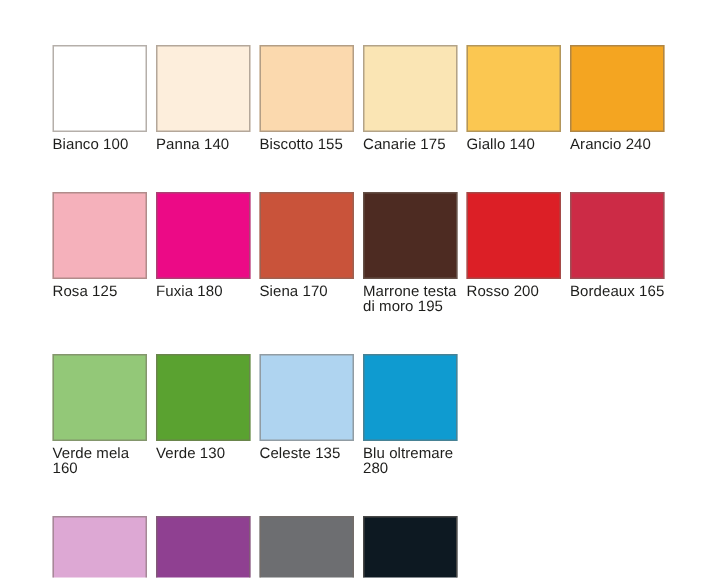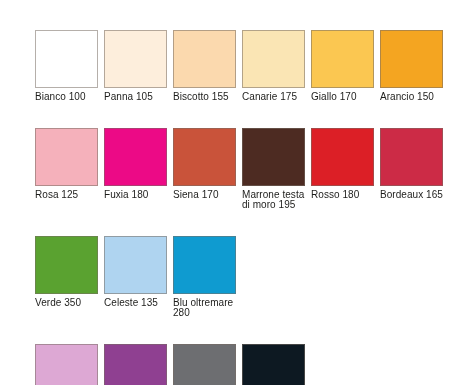--- a/index.html
+++ b/index.html
@@ -55,37 +55,37 @@
 
 <div id="palette-sheet">
   <div id="palette-rows">
       <div class="swatch-row">
         <div class="swatch-cell">
           <div class="swatch-chip" style="background: rgb(255, 255, 255);"></div>
           <div class="swatch-label">Bianco 100</div>
         </div>
         <div class="swatch-cell">
           <div class="swatch-chip" style="background: rgb(253, 238, 220);"></div>
-          <div class="swatch-label">Panna 105</div>
+          <div class="swatch-label">Panna 140</div>
         </div>
         <div class="swatch-cell">
           <div class="swatch-chip" style="background: rgb(251, 217, 174);"></div>
           <div class="swatch-label">Biscotto 155</div>
         </div>
         <div class="swatch-cell">
           <div class="swatch-chip" style="background: rgb(250, 229, 180);"></div>
           <div class="swatch-label">Canarie  175</div>
         </div>
         <div class="swatch-cell">
           <div class="swatch-chip" style="background: rgb(251, 199, 81);"></div>
-          <div class="swatch-label">Giallo  170</div>
+          <div class="swatch-label">Giallo  140</div>
         </div>
         <div class="swatch-cell">
           <div class="swatch-chip" style="background: rgb(244, 165, 33);"></div>
-          <div class="swatch-label">Arancio 150</div>
+          <div class="swatch-label">Arancio 240</div>
         </div>
       </div>
       <div class="row-gap-1"></div>
       <div class="swatch-row">
         <div class="swatch-cell">
           <div class="swatch-chip" style="background: rgb(245, 177, 187);"></div>
           <div class="swatch-label">Rosa 125</div>
         </div>
         <div class="swatch-cell">
           <div class="swatch-chip" style="background: rgb(236, 10, 134);"></div>
@@ -94,32 +94,36 @@
         <div class="swatch-cell">
           <div class="swatch-chip" style="background: rgb(201, 83, 58);"></div>
           <div class="swatch-label">Siena 170</div>
         </div>
         <div class="swatch-cell">
           <div class="swatch-chip" style="background: rgb(77, 43, 34);"></div>
           <div class="swatch-label">Marrone testa di moro 195</div>
         </div>
         <div class="swatch-cell">
           <div class="swatch-chip" style="background: rgb(220, 31, 38);"></div>
-          <div class="swatch-label">Rosso 180</div>
+          <div class="swatch-label">Rosso 200</div>
         </div>
         <div class="swatch-cell">
           <div class="swatch-chip" style="background: rgb(204, 43, 70);"></div>
           <div class="swatch-label">Bordeaux 165</div>
         </div>
       </div>
       <div class="row-gap-2"></div>
       <div class="swatch-row">
         <div class="swatch-cell">
+          <div class="swatch-chip" style="background: rgb(147, 200, 120);"></div>
+          <div class="swatch-label">Verde mela 160</div>
+        </div>
+        <div class="swatch-cell">
           <div class="swatch-chip" style="background: rgb(90, 162, 48);"></div>
-          <div class="swatch-label">Verde 350</div>
+          <div class="swatch-label">Verde 130</div>
         </div>
         <div class="swatch-cell">
           <div class="swatch-chip" style="background: rgb(175, 212, 240);"></div>
           <div class="swatch-label">Celeste 135</div>
         </div>
         <div class="swatch-cell">
           <div class="swatch-chip" style="background: rgb(15, 155, 208);"></div>
           <div class="swatch-label">Blu oltremare 280</div>
         </div>
       </div>

